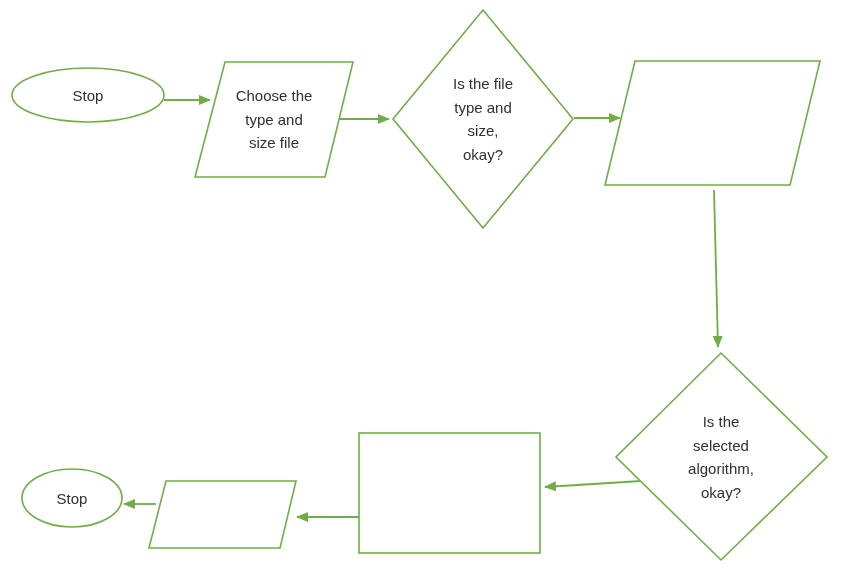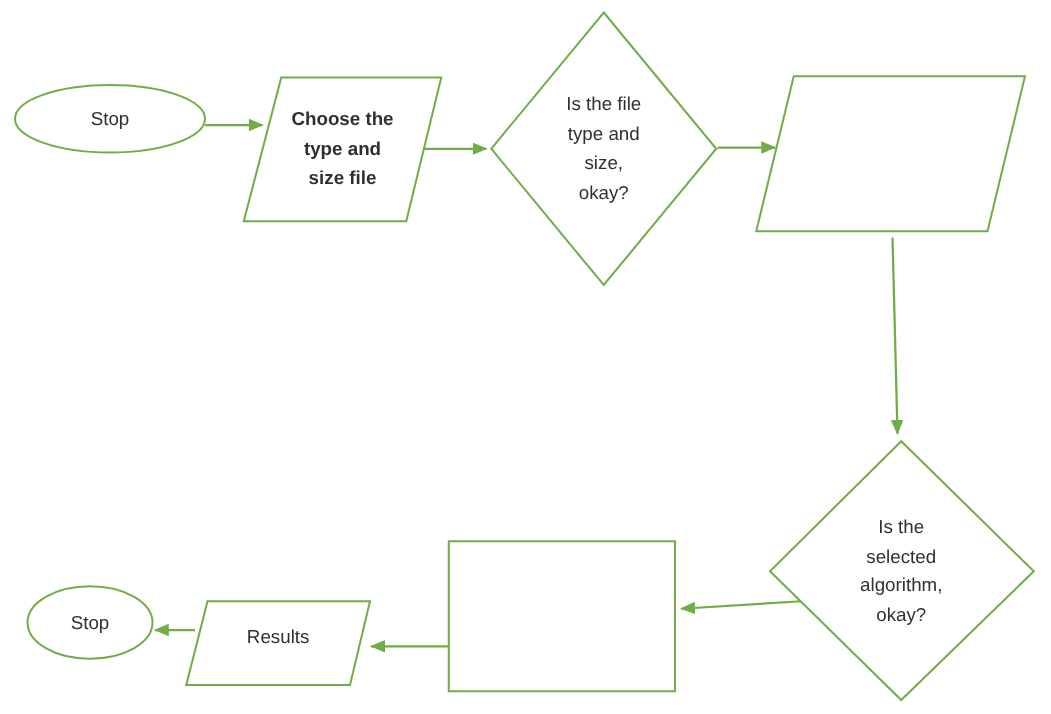--- a/index.html
+++ b/index.html
@@ -39,21 +39,21 @@
     align-items: center;
     justify-content: center;
     text-align: center;
     white-space: pre-line;
     font-size: 15px;
     line-height: 23.5px;
     color: var(--text);
     pointer-events: none;
   }
   .lbl-start          { left: 18px;  top: 68px;  width: 140px; height: 55px; }
-  .lbl-choose-file    { left: 197px; top: 62px;  width: 154px; height: 115px; font-weight: bold; }
+  .lbl-choose-file    { left: 197px; top: 62px;  width: 154px; height: 115px; }
   .lbl-file-check     { left: 403px; top: 12px;  width: 160px; height: 214px; }
   .lbl-select-algo    { left: 610px; top: 61px;  width: 208px; height: 122px; }
   .lbl-algo-check     { left: 626px; top: 355px; width: 190px; height: 204px; }
   .lbl-encrypt        { left: 361px; top: 426px; width: 177px; height: 120px; }
   .lbl-results        { left: 149px; top: 481px; width: 147px; height: 57px; }
   .lbl-stop           { left: 22px;  top: 470px; width: 100px; height: 57px; }
 </style>
 </head>
 <body>
 
@@ -89,16 +89,15 @@
 type and
 size file</div>
   <div class="node-label lbl-file-check">Is the file
 type and
 size,
 okay?</div>
   <div class="node-label lbl-algo-check">Is the
 selected
 algorithm,
 okay?</div>
-  <div class="node-label lbl-results">Results</div>
   <div class="node-label lbl-stop">Stop</div>
 
 </div>
 
 </body></html>

